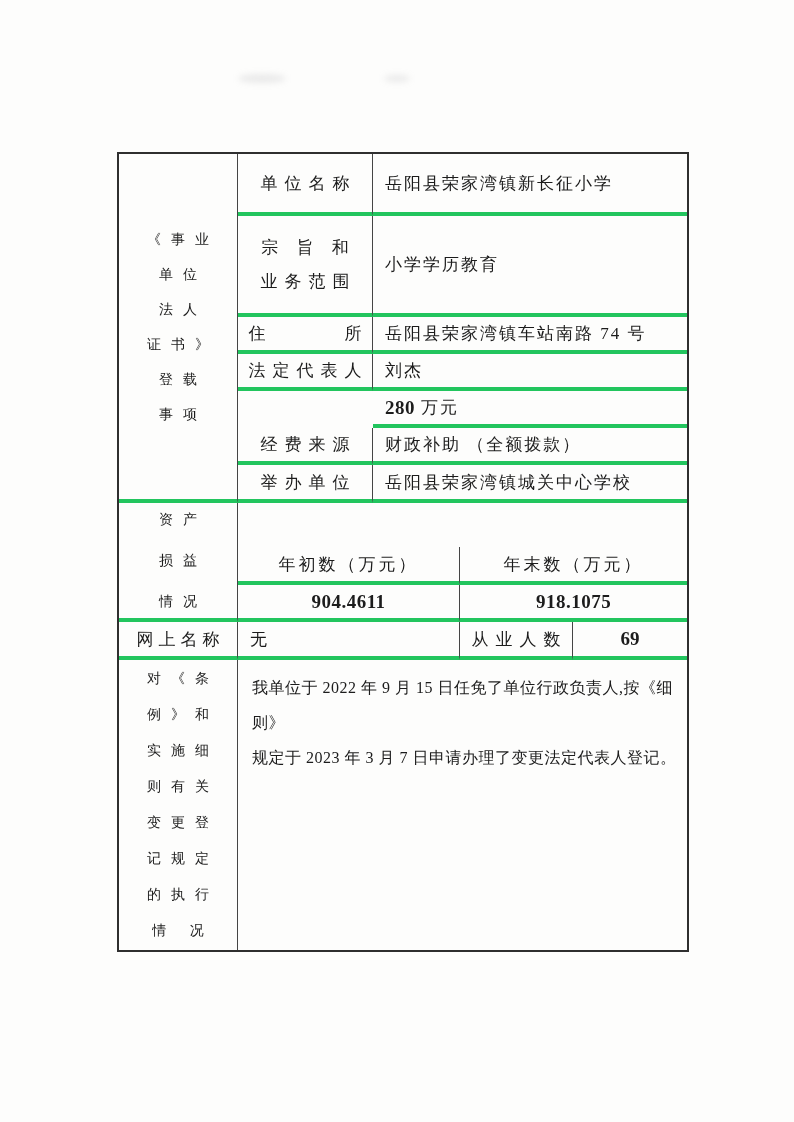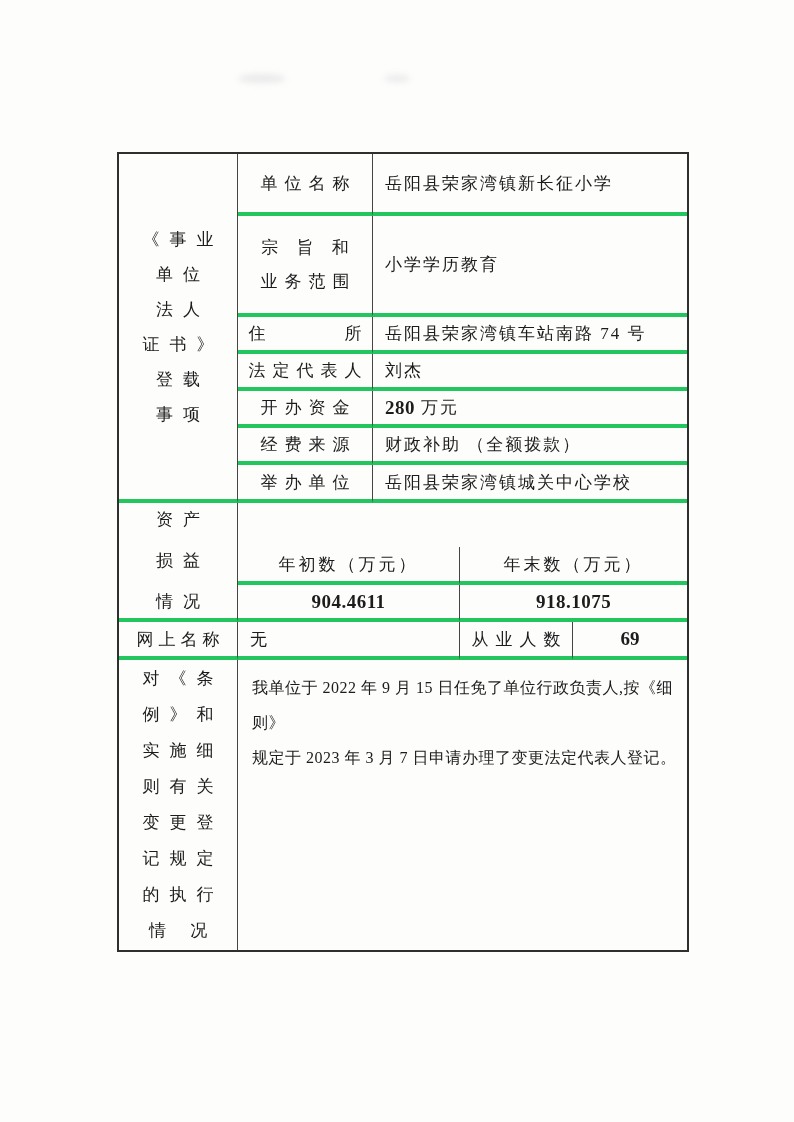--- a/index.html
+++ b/index.html
@@ -38,21 +38,21 @@
     justify-content: center;
     overflow: hidden;
   }
   .br { border-right: 1px solid #454545; }
   .bb { border-bottom: 4px solid #22c55e; }
 
   
   .section-label {
     flex-direction: column;
     justify-content: center;
-    font-size: 17px;
+    font-size: 14px;
     letter-spacing: 10px;
     text-indent: 10px;
   }
   .section-label .ln { display: block; text-align: center; }
   #cert-label .ln { line-height: 35px; }
   #assets-label .ln { line-height: 41px; }
   #compliance-label .ln { line-height: 36px; }
 
   
   .field-label {
@@ -119,21 +119,20 @@
     <span class="ln">业务范围</span>
   </div>
   <div class="cell bb value-cell" style="grid-column:3/6; grid-row:2;">小学学历教育</div>
 
   <div class="cell br bb field-label" style="grid-column:2; grid-row:3;">住　　　所</div>
   <div class="cell bb value-cell" style="grid-column:3/6; grid-row:3;">岳阳县荣家湾镇车站南路 74 号</div>
 
   <div class="cell br bb field-label" style="grid-column:2; grid-row:4;">法定代表人</div>
   <div class="cell bb value-cell" style="grid-column:3/6; grid-row:4;">刘杰</div>
 
-  <div class="cell br bb field-label" style="grid-column:2; grid-row:5;">开办资金</div>
   <div class="cell bb value-cell" style="grid-column:3/6; grid-row:5;">
     <span class="num">280</span>
     <span class="unit">万元</span>
   </div>
 
   <div class="cell br bb field-label" style="grid-column:2; grid-row:6;">经费来源</div>
   <div class="cell bb value-cell" style="grid-column:3/6; grid-row:6;">财政补助 （全额拨款）</div>
 
   <div class="cell br bb field-label" style="grid-column:2; grid-row:7;text-align:right;">举办单位</div>
   <div class="cell bb value-cell" style="grid-column:3/6; grid-row:7;text-align:center;">岳阳县荣家湾镇城关中心学校</div>

